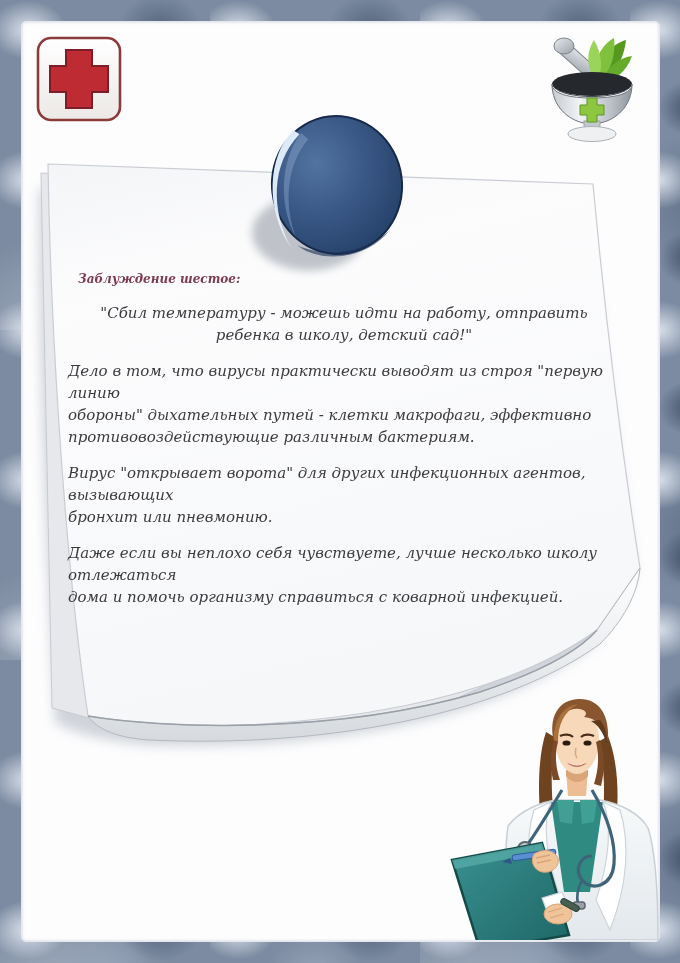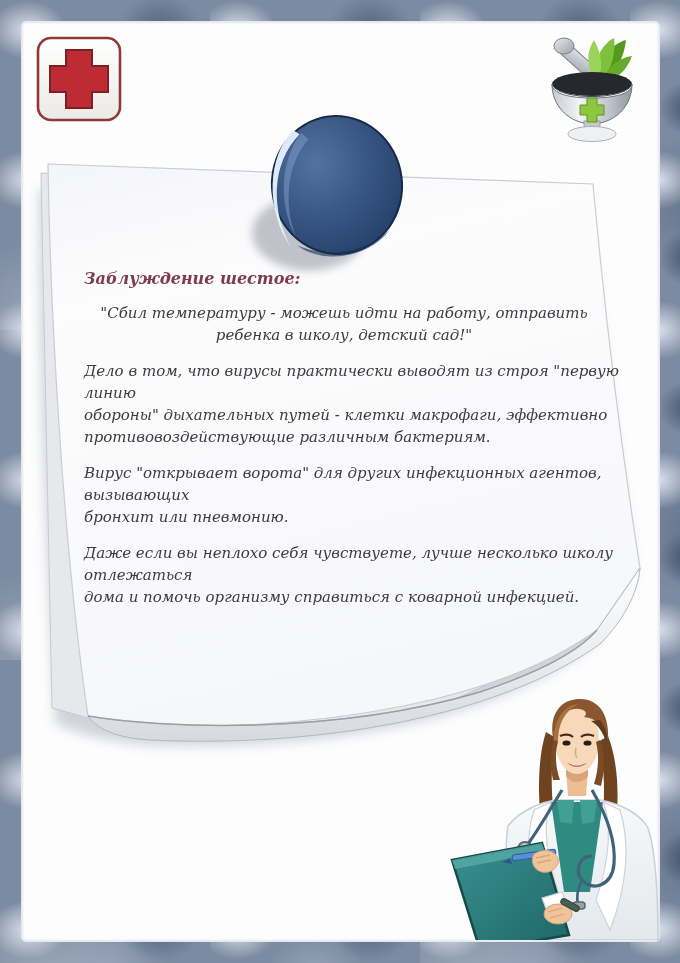--- a/index.html
+++ b/index.html
@@ -21,27 +21,27 @@
     position:absolute;left:21px;top:21px;width:637px;height:919px;
     background:#fdfdfe;border:1px solid #e4e7ec;border-radius:5px;
     box-shadow:inset 0 0 3px rgba(110,125,150,.35);
   }
   .abs{position:absolute;}
   .note-text{
     position:absolute;left:68px;top:268px;width:552px;
     font-style:italic;font-size:15px;line-height:22px;color:#3c3c40;
   }
   .note-title{
-    font-weight:bold;font-size:16px;color:#7d3a50;margin:0 0 12px 16px;
+    font-weight:bold;font-size:12px;color:#7d3a50;margin:0 0 12px 10px;
   }
   .note-quote{
     text-align:center;white-space:pre-line;margin:0 0 14px 0;
   }
   .note-para{
-    white-space:pre-line;margin:0 0 14px 16px;
+    white-space:pre-line;margin:0 0 14px 0;
   }
 </style>
 </head>
 <body>
 
 <div class="stage">
 
   <div class="panel"></div>
 
   <svg class="abs" style="left:0;top:0" width="680" height="963" viewBox="0 0 680 963">

